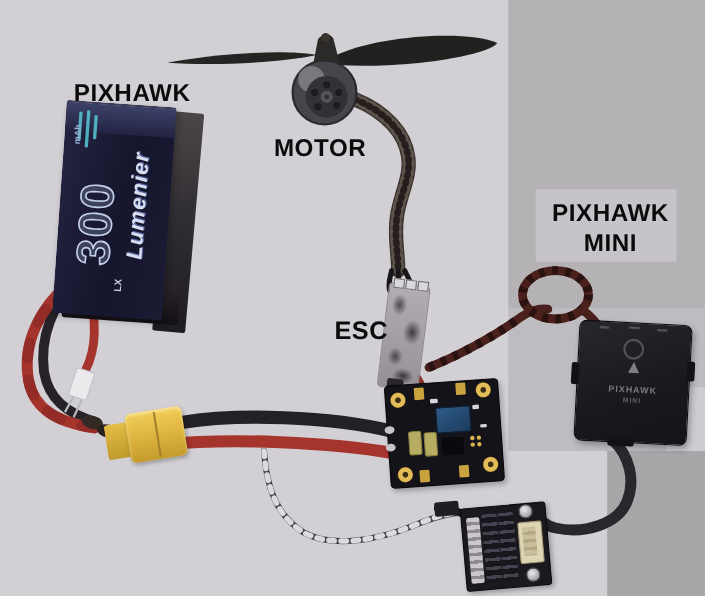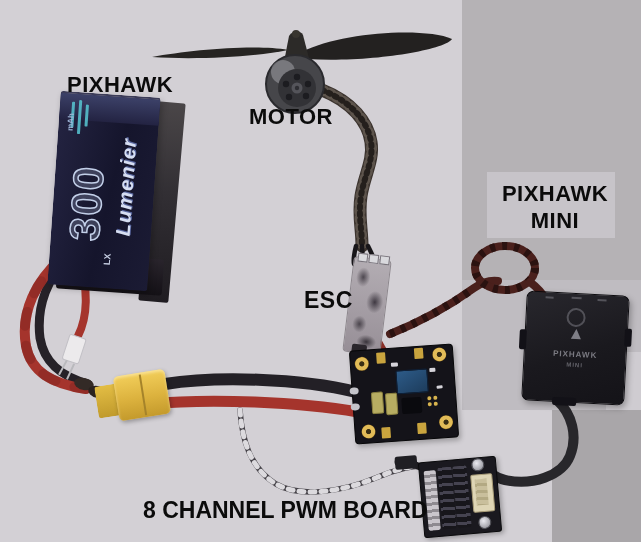--- a/index.html
+++ b/index.html
@@ -106,21 +106,21 @@
   #pwm-conn{position:absolute;left:50px;top:16px;width:20px;height:36px;
     background:#ded5b5;border:1px solid #a89c78;border-radius:2px;}
   #pwm-conn .inner{position:absolute;left:3px;top:4px;width:12px;height:26px;
     background:repeating-linear-gradient(180deg,#c9bf9c 0 4px,#b3a983 4px 7px);}
   .screw{position:absolute;width:11px;height:11px;border-radius:50%;
     background:radial-gradient(circle at 40% 35%,#eaeaf0,#84848c);border:1px solid #55555c;}
 
   
   .label{position:absolute;z-index:30;font-weight:700;color:#0b0b0b;letter-spacing:.5px;}
   #label-battery{left:67px;top:72px;font-size:22px;}
-  #label-motor{left:249px;top:104px;font-size:22px;}
+  #label-motor{left:249px;top:122px;font-size:22px;}
   #label-esc{left:304px;top:287px;font-size:23px;}
   #label-pixhawk{left:485px;top:180px;width:140px;text-align:center;font-size:22px;line-height:27px;}
   #label-power{left:113px;top:352px;font-size:22px;letter-spacing:0;}
   #label-pwm{left:143px;top:497px;font-size:23px;letter-spacing:0;}
 </style>
 </head>
 <body>
 
 <div id="canvas">
 
@@ -281,15 +281,14 @@
     <div class="screw" style="left:54px;top:58px;"></div>
   </div>
 
   <div class="label" id="label-battery">PIXHAWK</div>
   <div class="label" id="label-motor">MOTOR</div>
   <div class="label" id="label-esc">ESC</div>
   <div class="label" id="label-pixhawk">
     <div>PIXHAWK</div>
     <div>MINI</div>
   </div>
-  <div class="label" id="label-pwm">8 CHANNEL PWM BOARD</div>
 
 </div>
 
 </body></html>

